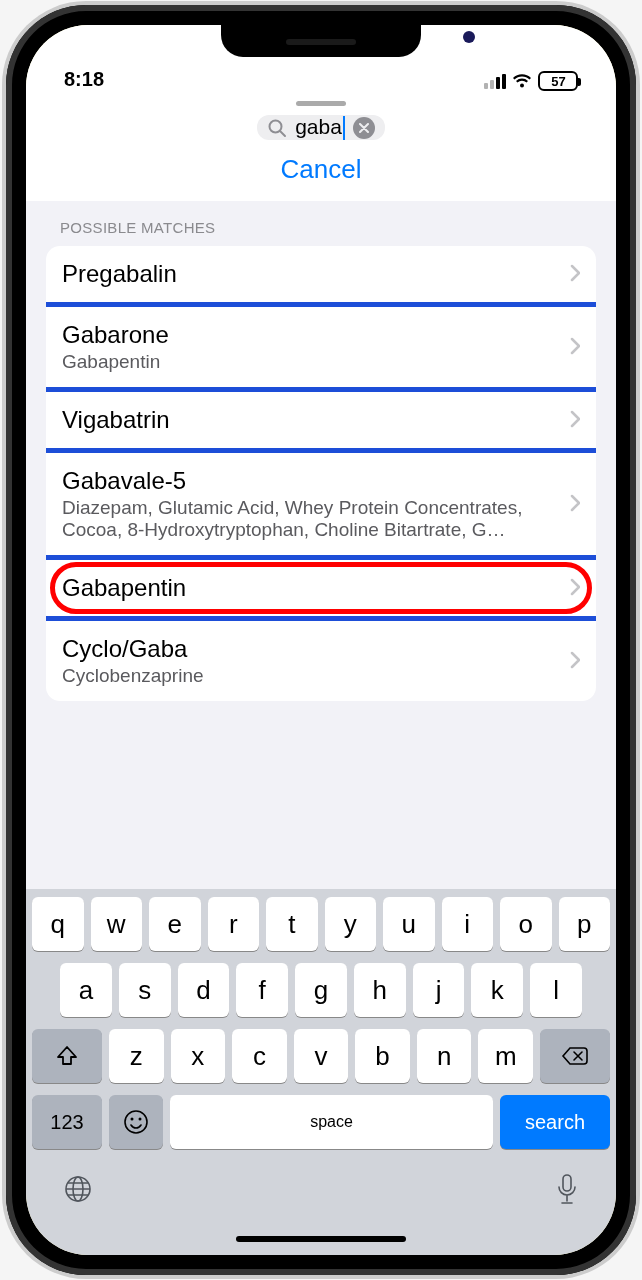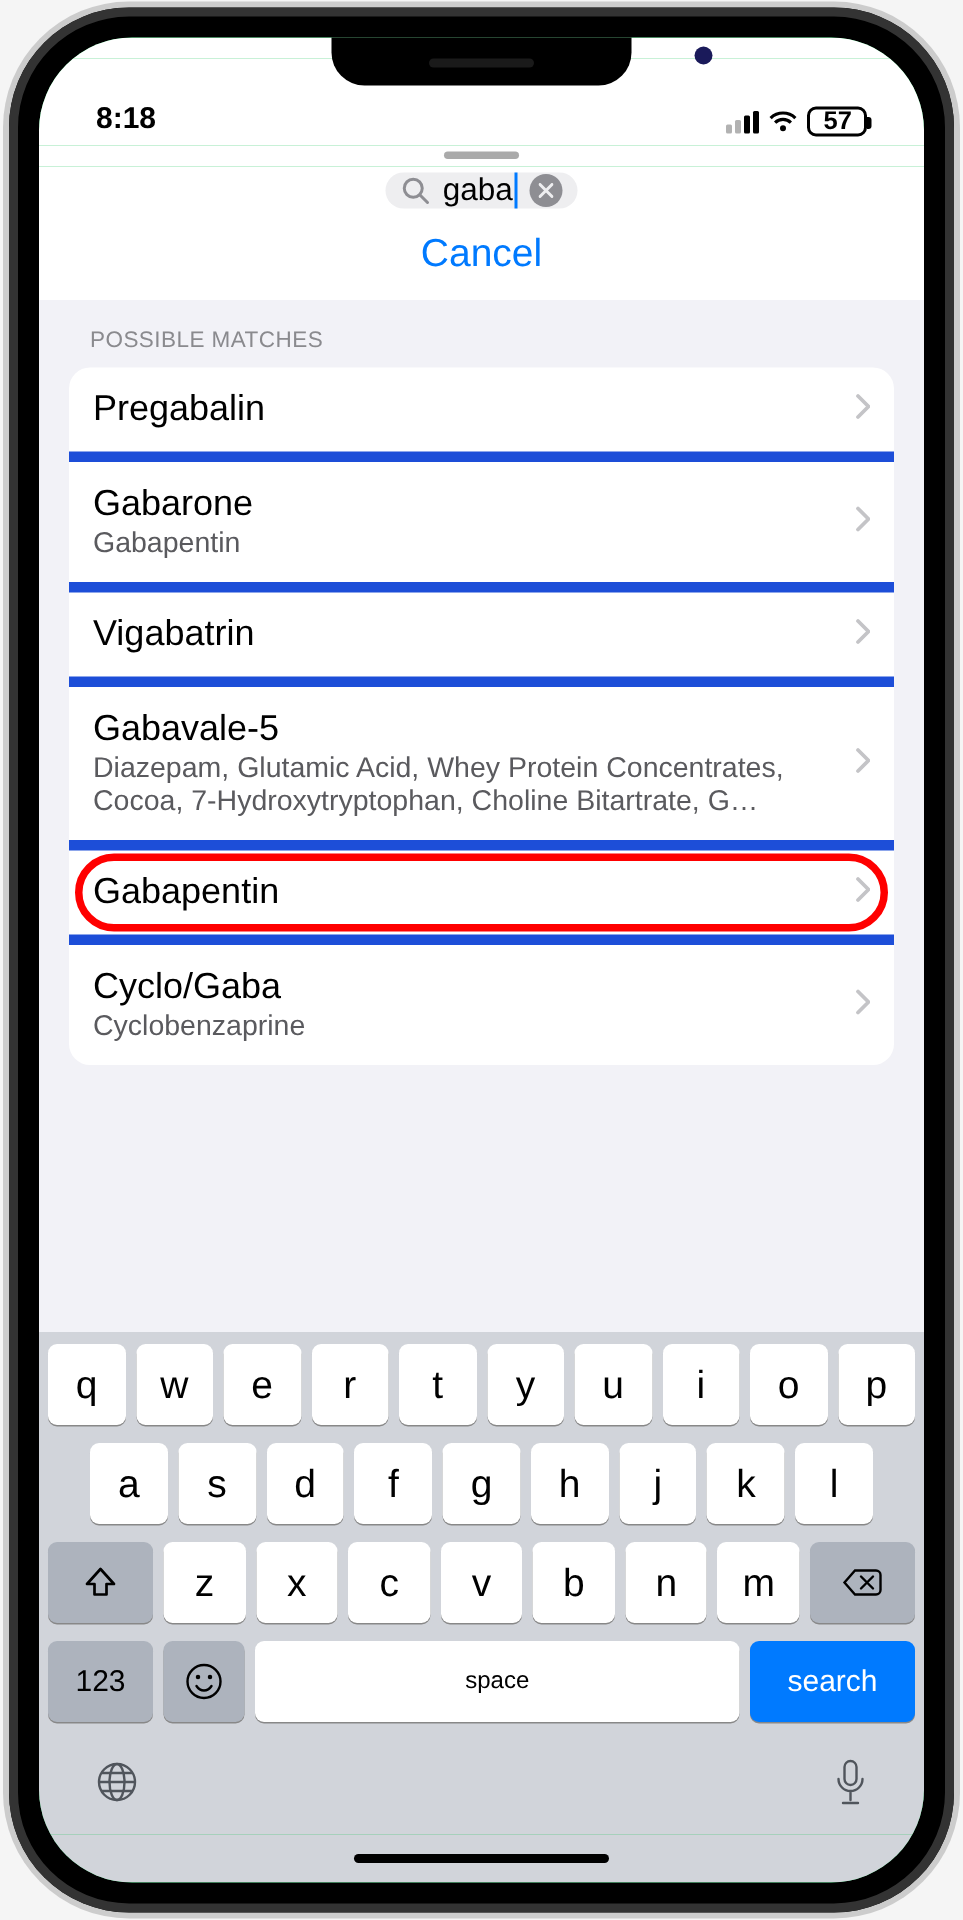--- a/index.html
+++ b/index.html
@@ -49,21 +49,21 @@
       transform:translateX(-50%);
       top:14px;
       width:70px;
       height:6px;
       background:#1a1a1a;
       border-radius:3px;
     }
     .screen {
       width: 100%;
       height: 100%;
-      background: #22c55e;
+      background: #fef9c3;
       border-radius: 62px;
       overflow: hidden;
       position: relative;
       display: flex;
       flex-direction: column;
     }
     .status-bar {
       height: 58px;
       display: flex;
       justify-content: space-between;
@@ -82,21 +82,21 @@
     .bar.b4{height:15px}
     .wifi-icon svg { display: block; }
     .battery {
       border: 2px solid #000;
       border-radius: 6px;
       width: 40px;
       height: 20px;
       display: flex;
       align-items: center;
       justify-content: center;
-      font-size: 17px;
+      font-size: 13px;
       font-weight: 700;
       position:relative;
       padding-left:1px;
     }
     .battery::after{content:'';position:absolute;right:-5px;top:5px;width:3px;height:8px;background:#000;border-radius:0 2px 2px 0;}
     .sheet-handle{height:14px;display:flex;justify-content:center;align-items:flex-start;padding-top:4px;}
     .sheet-handle::before{content:'';width:50px;height:5px;background:#aaa;border-radius:3px;}
     .search-row {
       display: flex;
       align-items: center;
@@ -116,21 +116,21 @@
       gap: 8px;
     }
     .search-icon { color: #8e8e93; display:flex;}
     .search-text { font-size: 21px; color: #000; flex:1; position:relative;}
     .cursor { display:inline-block; width:2px; height:24px; background:#007aff; vertical-align:middle; margin-left:1px;}
     .clear-btn { width: 22px; height: 22px; background: #8e8e93; border-radius: 50%; display:flex;align-items:center;justify-content:center;color:#eeeef0;font-size:14px;}
     .cancel-btn { color: #007aff; font-size: 26px; }
     .content { flex:1; overflow:hidden; background:#f2f2f7; padding: 0 20px;}
     .section-header { font-size: 15px; color: #8a8a8e; padding: 18px 14px 10px; letter-spacing: 0.3px;}
     .list { background:#fff; border-radius:14px; overflow:hidden;}
-    .list-item { display:flex; align-items:center; padding: 14px 16px; border-top:7px solid #1d4ed8; position:relative;}
+    .list-item { display:flex; align-items:center; padding: 14px 16px; border-top:5px solid #1d4ed8; position:relative;}
     .list-item:first-child{border-top:none;}
     .item-body { flex:1; }
     .item-title { font-size: 24px; font-weight:400; color:#000;}
     .item-sub { font-size: 19px; color:#5a5a5e; margin-top:2px;}
     .chevron { color:#c4c4c7; font-size:24px;}
     .highlight-ring {
       position:absolute;
       inset: 2px 4px;
       border: 5px solid #ff0000;
       border-radius: 30px;
@@ -239,21 +239,21 @@
             <div class="item-body">
               <div class="item-title">Vigabatrin</div>
             </div>
             <span class="chevron"><svg width="10" height="18" viewBox="0 0 10 18">
                 <path d="M2 2l7 7-7 7" fill="none" stroke="#c4c4c7" stroke-width="2.5" stroke-linecap="round" stroke-linejoin="round"></path>
               </svg></span>
           </div>
           <div class="list-item">
             <div class="item-body">
               <div class="item-title">Gabavale-5</div>
-              <div class="item-sub">Diazepam, Glutamic Acid, Whey Protein Concentrates, Cocoa, 7-Hydroxytryptophan, Choline Bitartrate, G…</div>
+              <div class="item-sub">Diazepam, Glutamic Acid, Whey Protein Concentrates, Cocoa, 8-Hydroxytryptophan, Choline Bitartrate, G…</div>
             </div>
             <span class="chevron"><svg width="10" height="18" viewBox="0 0 10 18">
                 <path d="M2 2l7 7-7 7" fill="none" stroke="#c4c4c7" stroke-width="2.5" stroke-linecap="round" stroke-linejoin="round"></path>
               </svg></span>
           </div>
           <div class="list-item">
             <div class="item-body">
               <div class="item-title">Gabapentin</div>
             </div>
             <span class="chevron"><svg width="10" height="18" viewBox="0 0 10 18">

